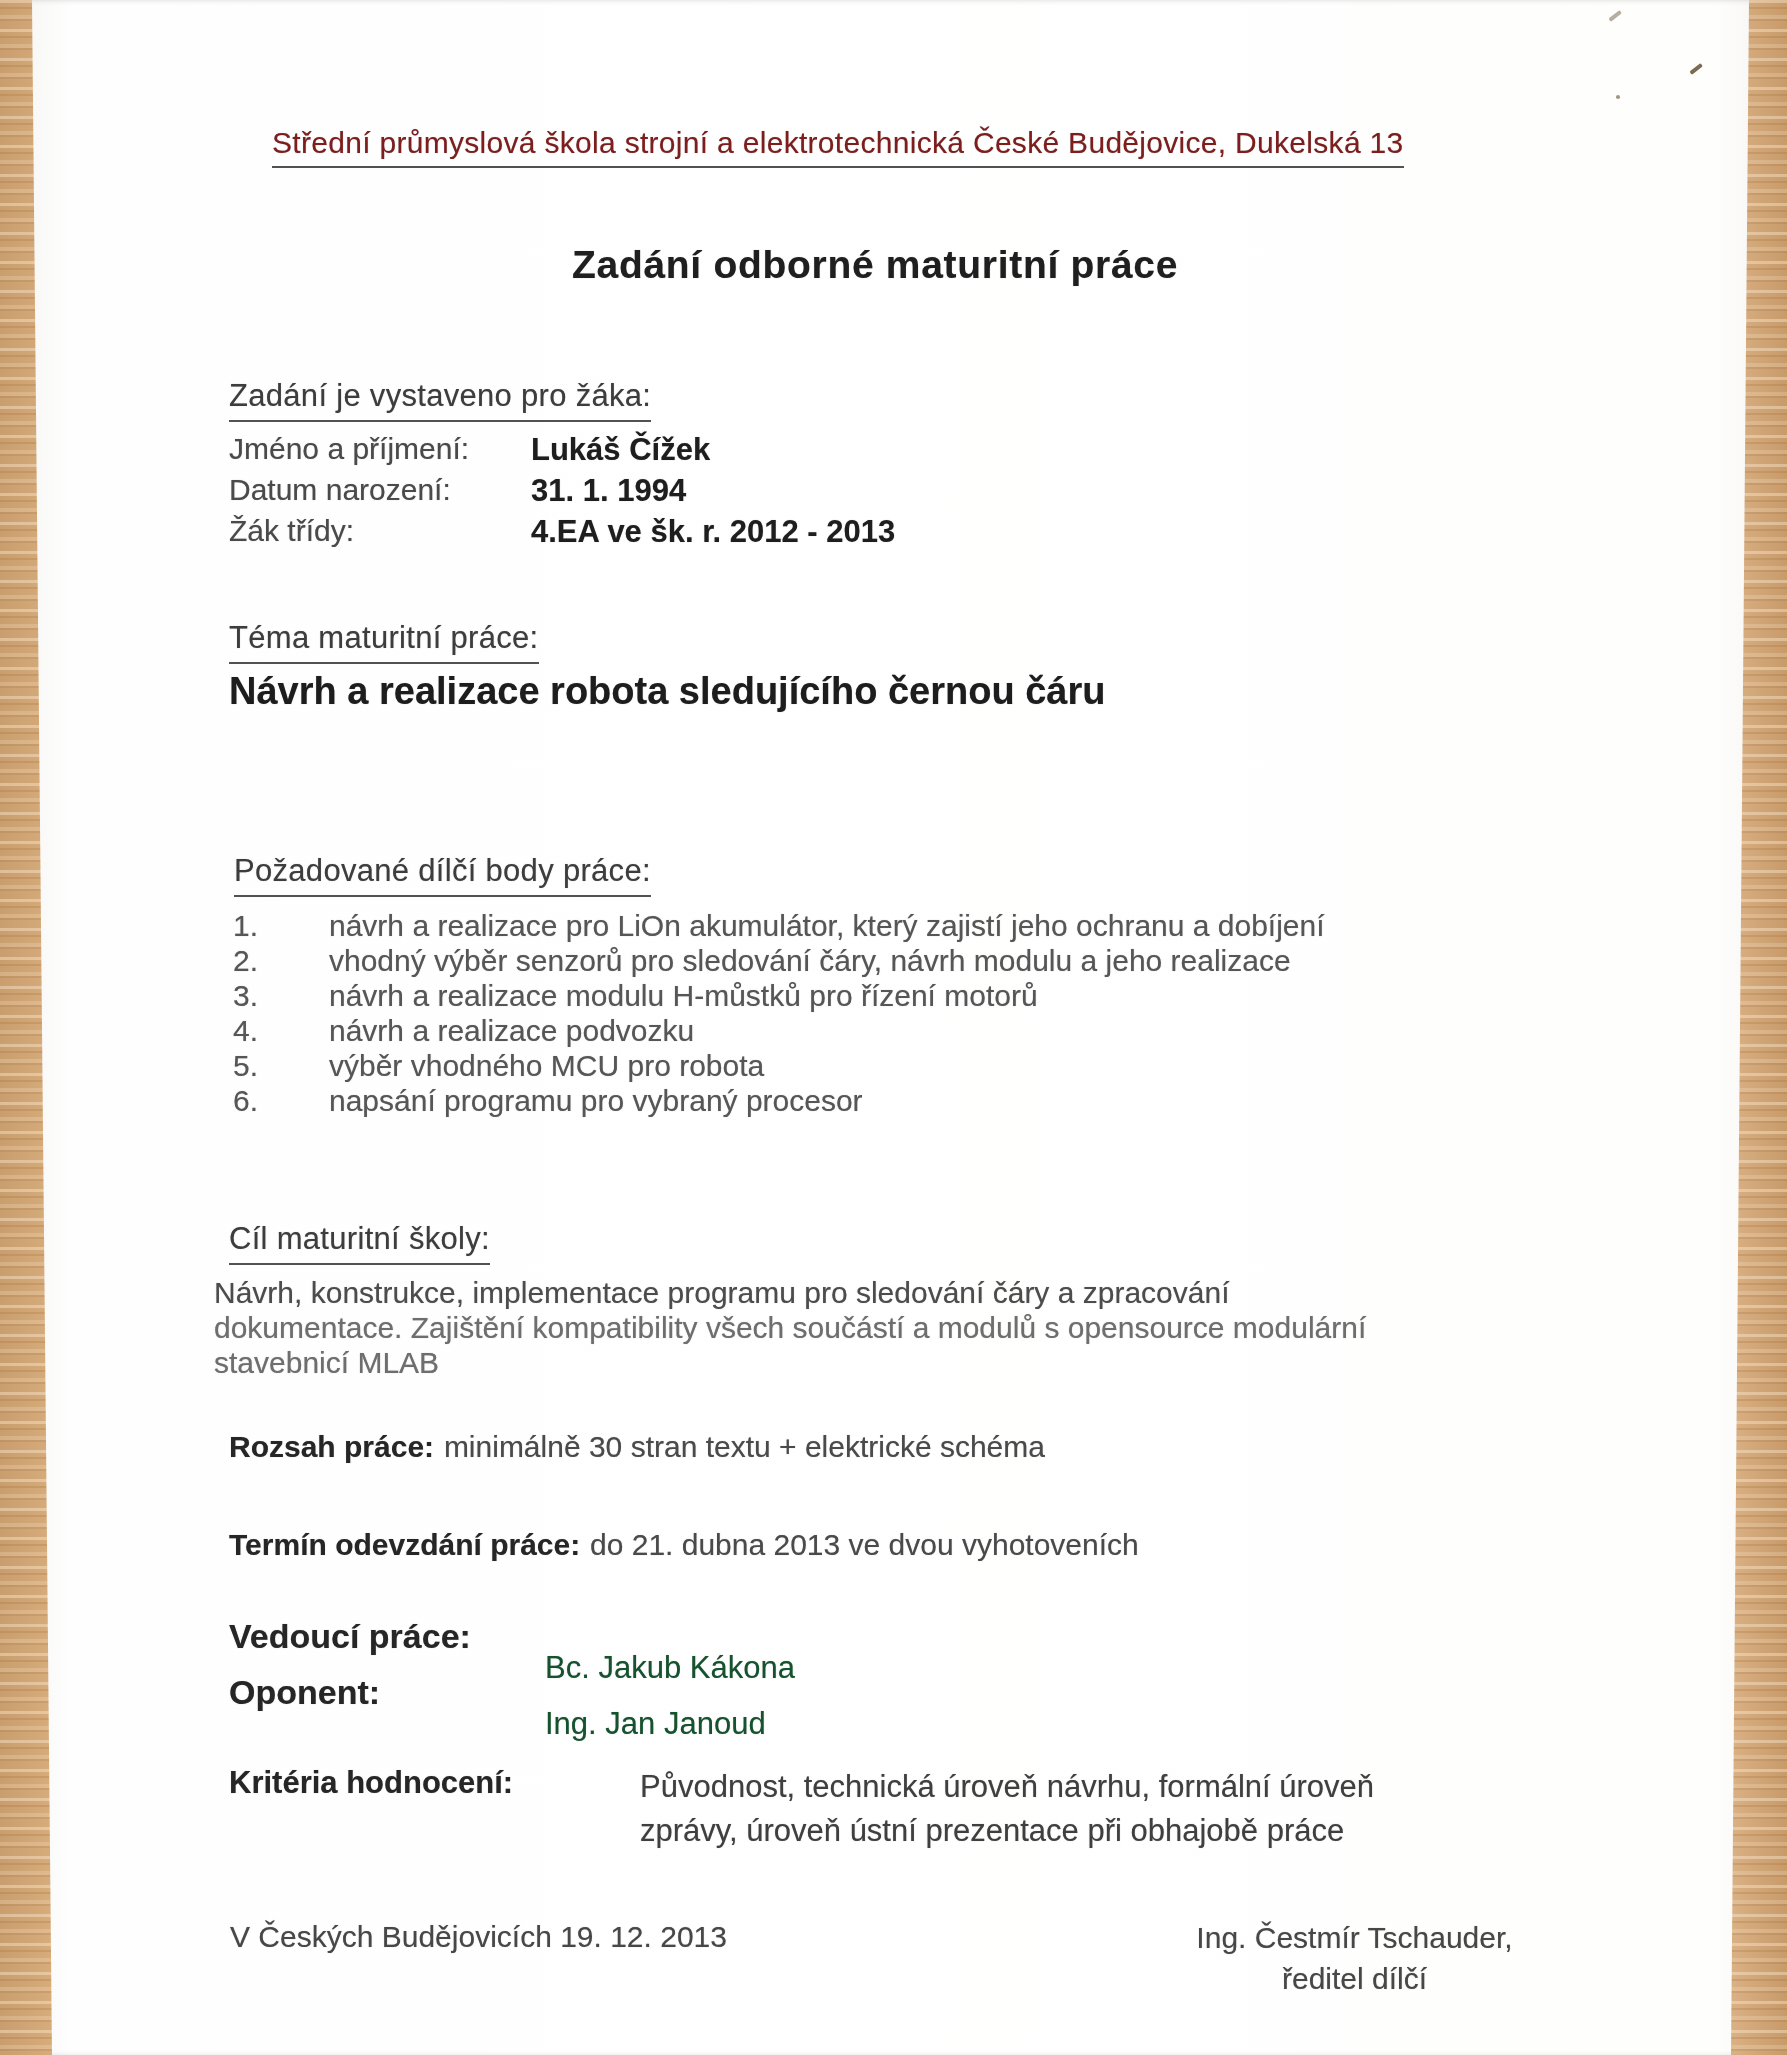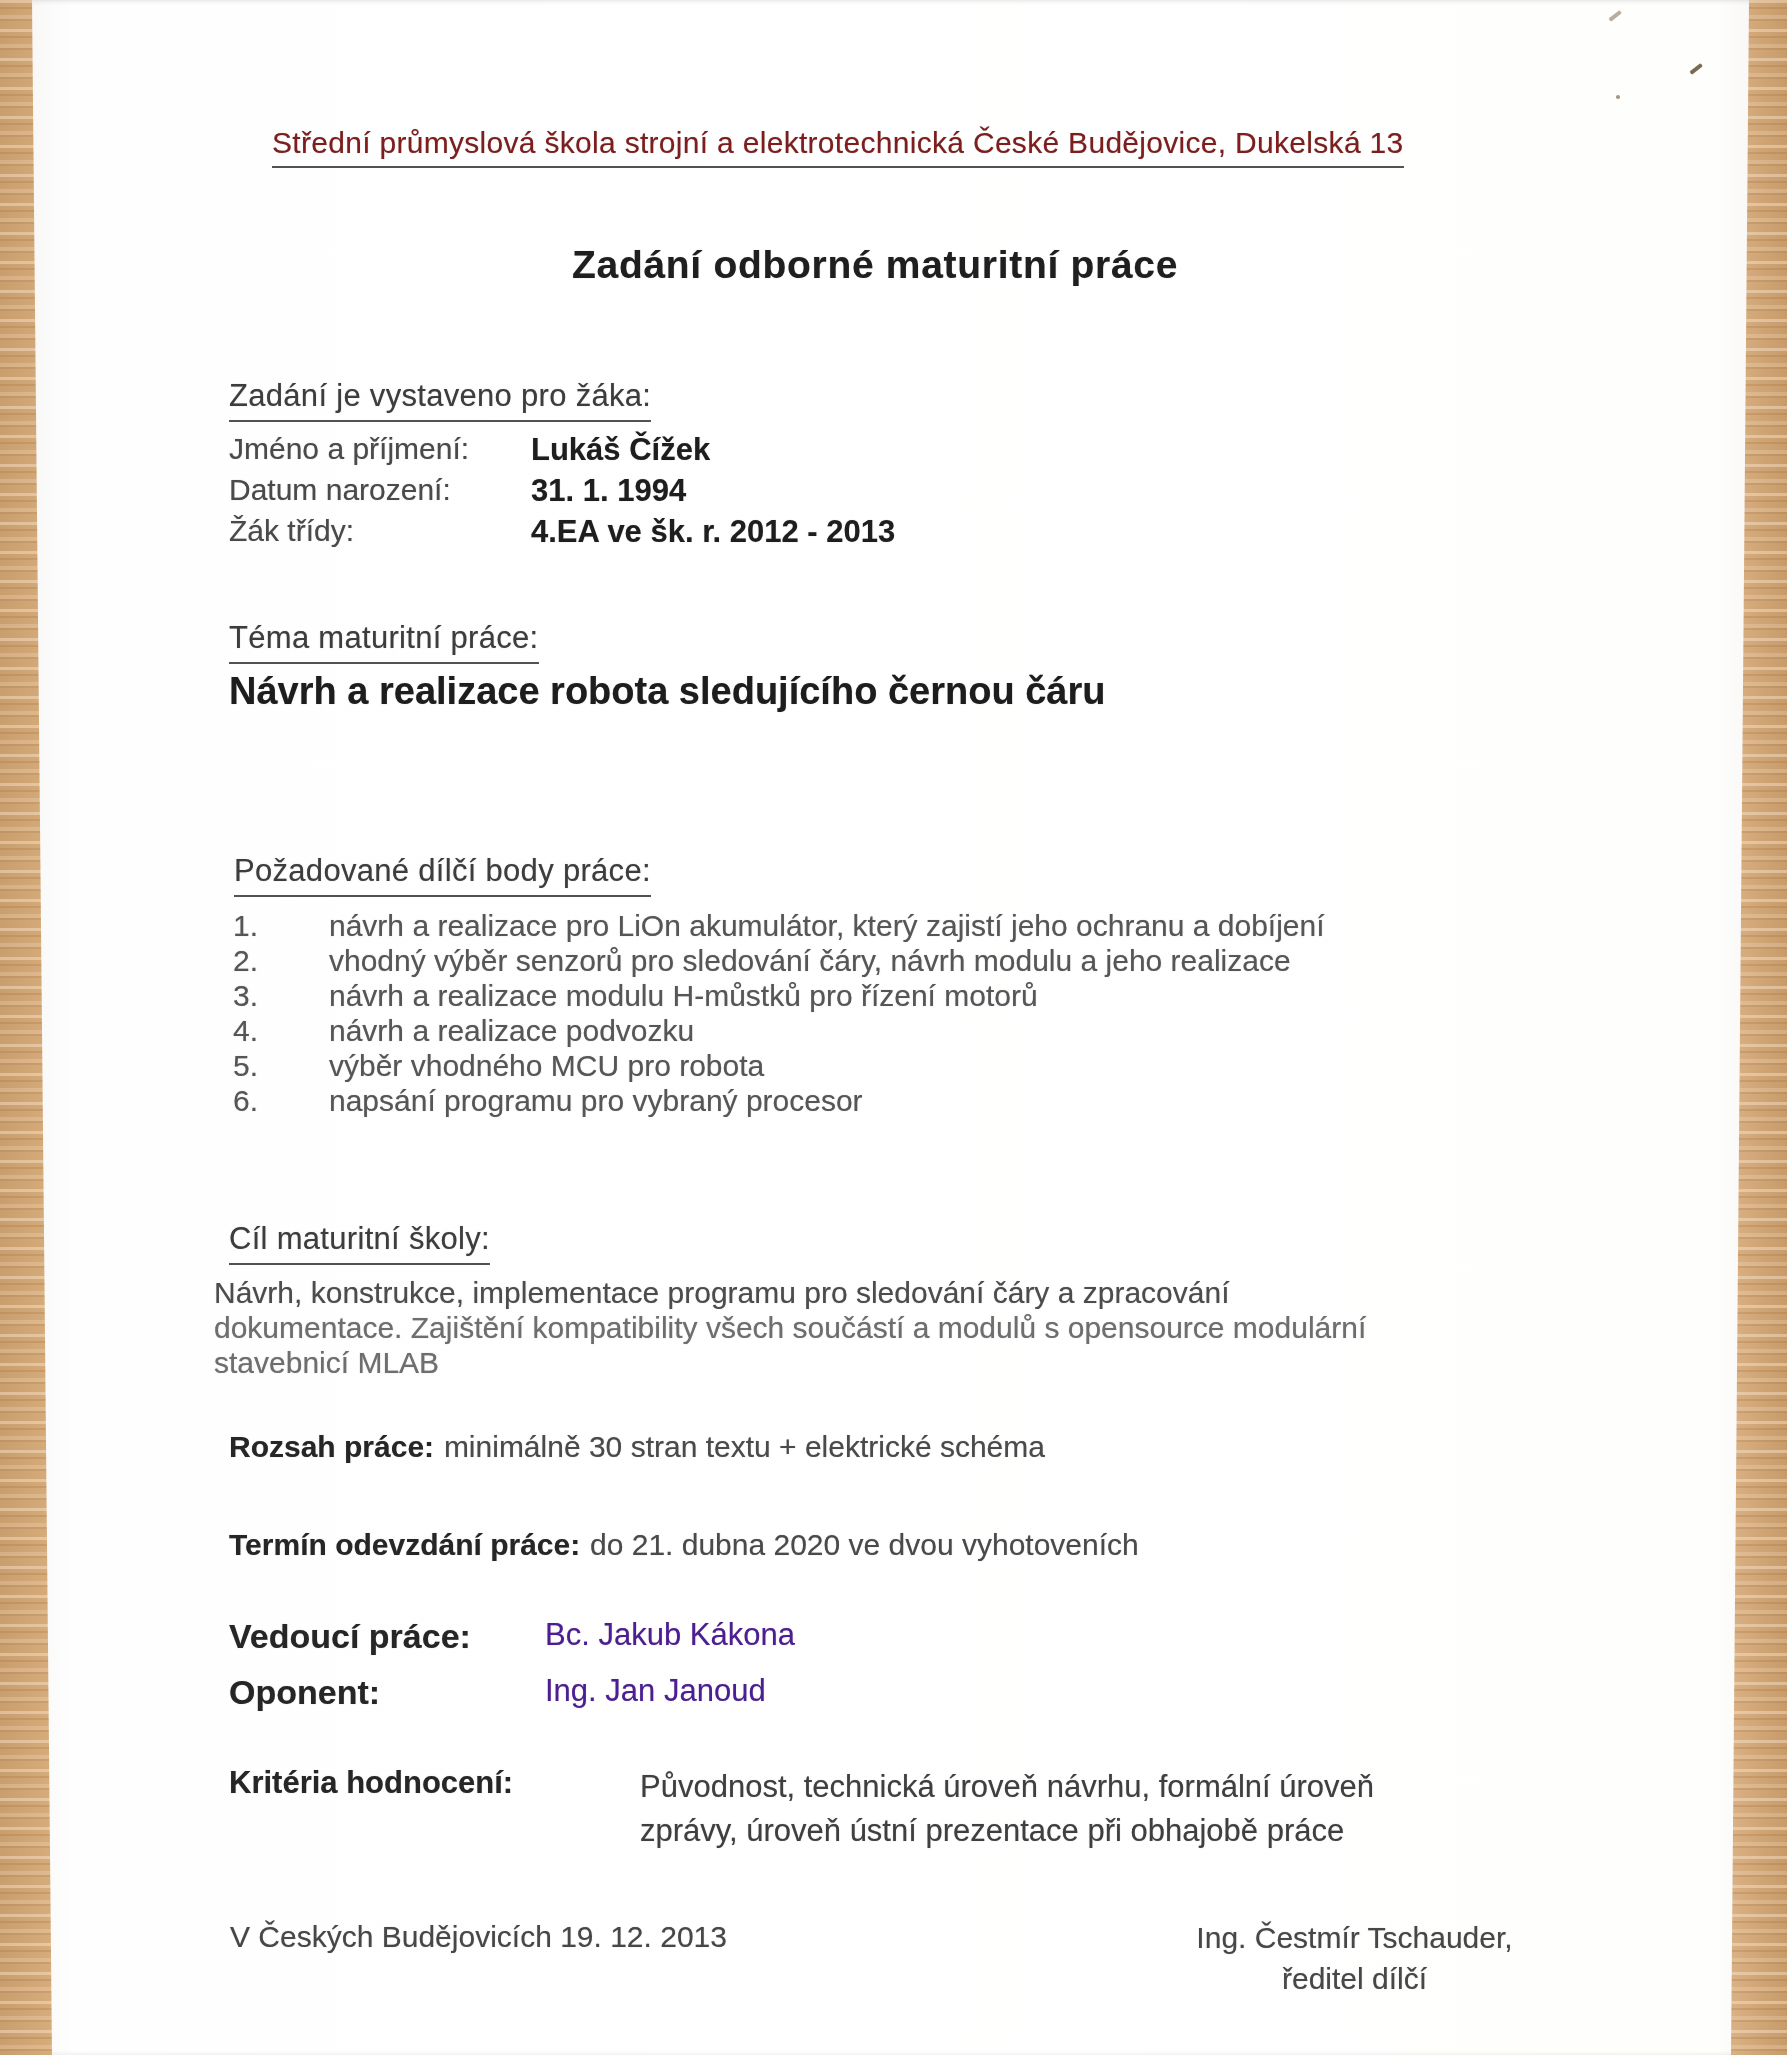--- a/index.html
+++ b/index.html
@@ -41,21 +41,21 @@
   .fields{grid-template-columns:302px auto;grid-auto-rows:41px;font-size:30px;color:#4a4a4a;}
   .fields .val{font-weight:bold;font-size:31px;color:#1e1e1e;}
   .list{grid-template-columns:96px 1fr;font-size:30px;line-height:35px;color:#565656;}
   .para{font-size:30px;line-height:35px;color:#4c4c4c;}
   .para .faded{color:#6e6e6e;}
   .lineblock{font-size:30px;}
   .lbl{font-weight:bold;color:#262626;}
   .v{color:#4a4a4a;margin-left:9.8px;}
   .people{grid-template-columns:316px auto;grid-auto-rows:56px;font-size:31px;}
   .people .lbl{font-size:34px;}
-  .people .pv{color:#4c1d95;}
+  .people .pv{color:#14532d;margin-top:33px;}
   .crit{grid-template-columns:411px auto;font-size:31px;}
   .crit .cv{line-height:44px;color:#3f3f3f;}
   .footer-left{font-size:30px;color:#474747;}
   .sig{width:419px;text-align:center;font-size:30px;color:#474747;line-height:41px;}
   
   .speck{position:absolute;background:#7b6b52;border-radius:1.4px;}
   .speck.tick{width:14px;height:3.5px;transform:rotate(-38deg);}
   .speck.dot{width:4.2px;height:3.5px;border-radius:50%;opacity:.7;}
 </style>
 </head>
@@ -106,21 +106,21 @@
     <div>Návrh, konstrukce, implementace programu pro sledování čáry a zpracování</div>
     <div class="faded">dokumentace. Zajištění kompatibility všech součástí a modulů s opensource modulární</div>
     <div class="faded">stavebnicí MLAB</div>
   </div>
 
   <div class="abs lineblock" style="left:229px;top:1430px;">
     <span class="lbl">Rozsah práce:</span><span class="v">minimálně 30 stran textu + elektrické schéma</span>
   </div>
 
   <div class="abs lineblock" style="left:229px;top:1528px;">
-    <span class="lbl">Termín odevzdání práce:</span><span class="v">do 21. dubna 2020 ve dvou vyhotoveních</span>
+    <span class="lbl">Termín odevzdání práce:</span><span class="v">do 21. dubna 2013 ve dvou vyhotoveních</span>
   </div>
 
   <div class="abs grid people" style="left:229px;top:1617px;">
     <div class="lbl">Vedoucí práce:</div>
     <div class="pv">Bc. Jakub Kákona</div>
     <div class="lbl">Oponent:</div>
     <div class="pv">Ing. Jan Janoud</div>
   </div>
 
   <div class="abs grid crit" style="left:229px;top:1765px;">

